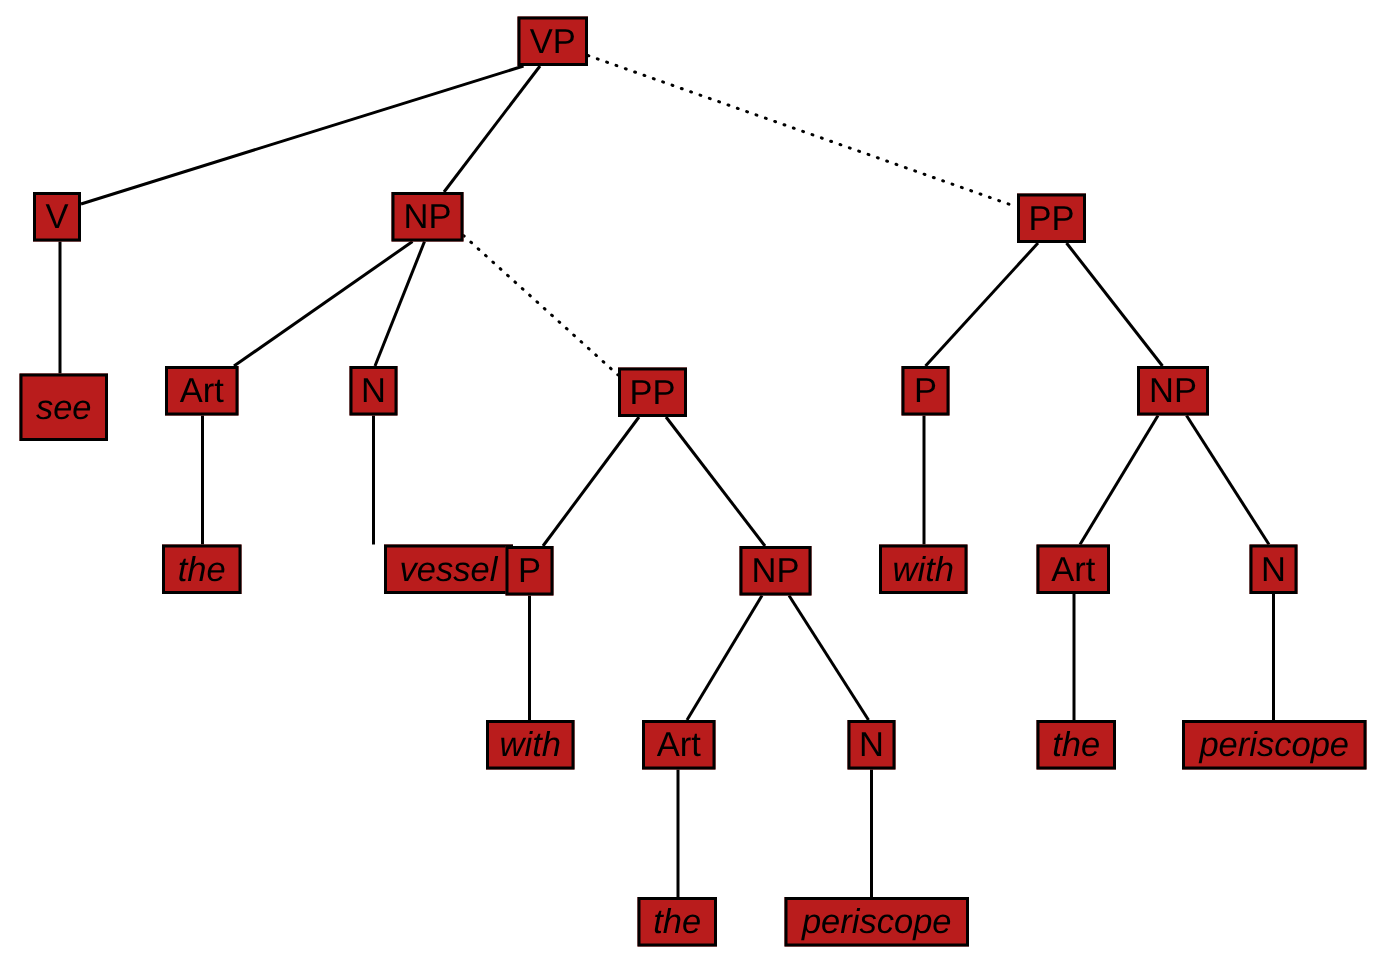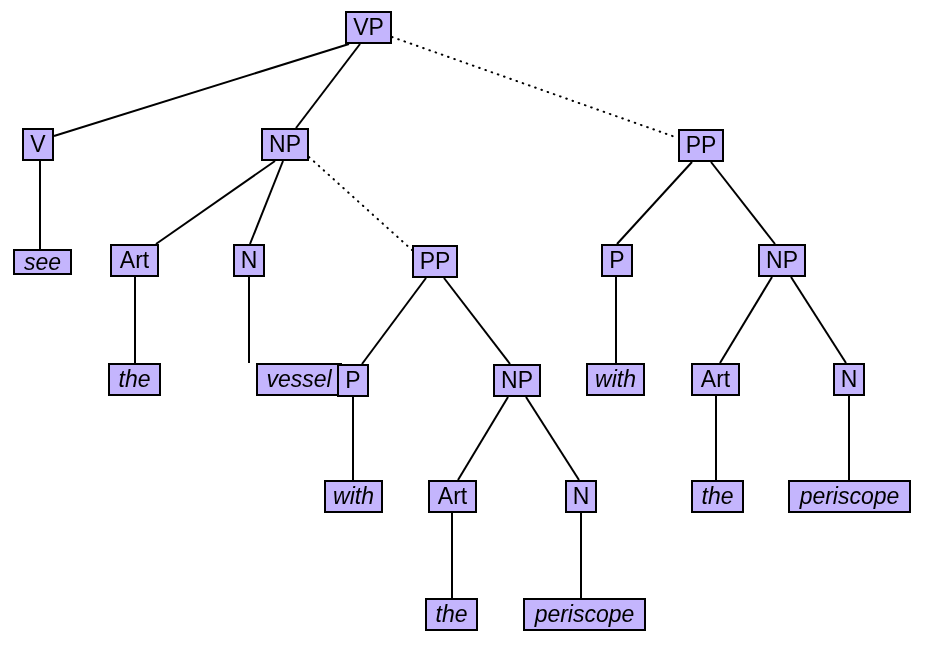--- a/index.html
+++ b/index.html
@@ -20,21 +20,21 @@
     position: absolute;
     left: 0;
     top: 0;
     width: 927px;
     height: 646px;
   }
   .node {
     position: absolute;
     box-sizing: border-box;
     border: 2px solid #000000;
-    background: #c4b5fd;
+    background: #b91c1c;
     color: #000000;
     display: flex;
     align-items: center;
     justify-content: center;
     font-size: 23px;
     line-height: 1;
     white-space: nowrap;
     letter-spacing: 0px;
   }
   .node.cat {
@@ -69,21 +69,21 @@
       <line x1="711" y1="162" x2="775" y2="244" stroke="#000000" stroke-width="2"></line>
       <line x1="616" y1="277" x2="616" y2="363" stroke="#000000" stroke-width="2"></line>
       <line x1="772" y1="277" x2="720" y2="363" stroke="#000000" stroke-width="2"></line>
       <line x1="791" y1="277" x2="846" y2="363" stroke="#000000" stroke-width="2"></line>
       <line x1="716" y1="396" x2="716" y2="480" stroke="#000000" stroke-width="2"></line>
       <line x1="849" y1="396" x2="849" y2="480" stroke="#000000" stroke-width="2"></line>
     </svg>
   <div id="node-layer">
       <div class="node cat" style="left: 345px; top: 11px; width: 47px; height: 33px;">VP</div>
       <div class="node cat" style="left: 22px; top: 128px; width: 32px; height: 33px;">V</div>
-      <div class="node word" style="left: 13px; top: 249px; width: 59px; height: 26px;">see</div>
+      <div class="node word" style="left: 13px; top: 249px; width: 59px; height: 45px;">see</div>
       <div class="node cat" style="left: 261px; top: 128px; width: 48px; height: 33px;">NP</div>
       <div class="node cat" style="left: 110px; top: 244px; width: 49px; height: 33px;">Art</div>
       <div class="node word" style="left: 108px; top: 363px; width: 53px; height: 33px;">the</div>
       <div class="node cat" style="left: 233px; top: 244px; width: 32px; height: 33px;">N</div>
       <div class="node word" style="left: 208px; top: 363px; width: 86px; height: 33px; margin-left: 48px;">vessel</div>
       <div class="node cat" style="left: 412px; top: 245px; width: 46px; height: 33px;">PP</div>
       <div class="node cat" style="left: 337px; top: 364px; width: 32px; height: 33px;">P</div>
       <div class="node word" style="left: 324px; top: 480px; width: 59px; height: 33px;">with</div>
       <div class="node cat" style="left: 493px; top: 364px; width: 48px; height: 33px;">NP</div>
       <div class="node cat" style="left: 428px; top: 480px; width: 49px; height: 33px;">Art</div>

